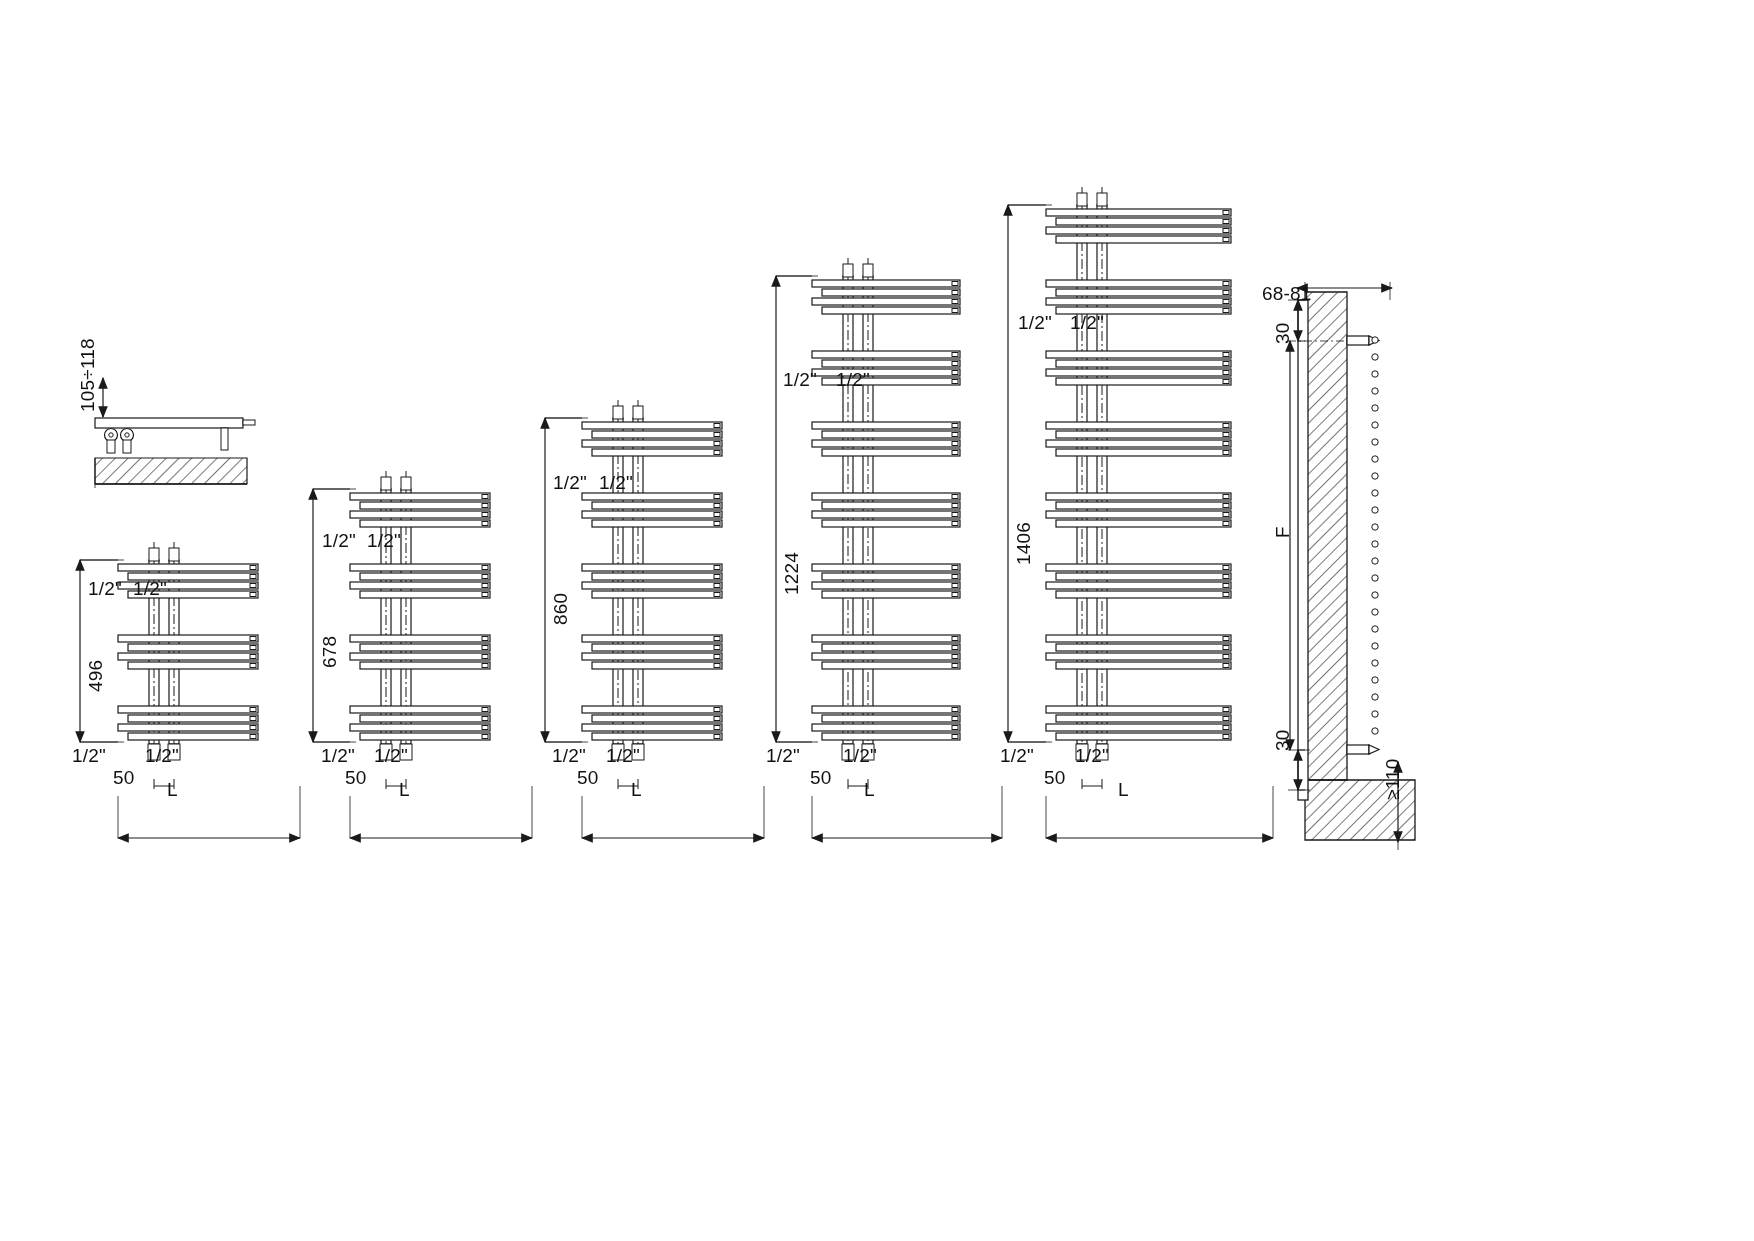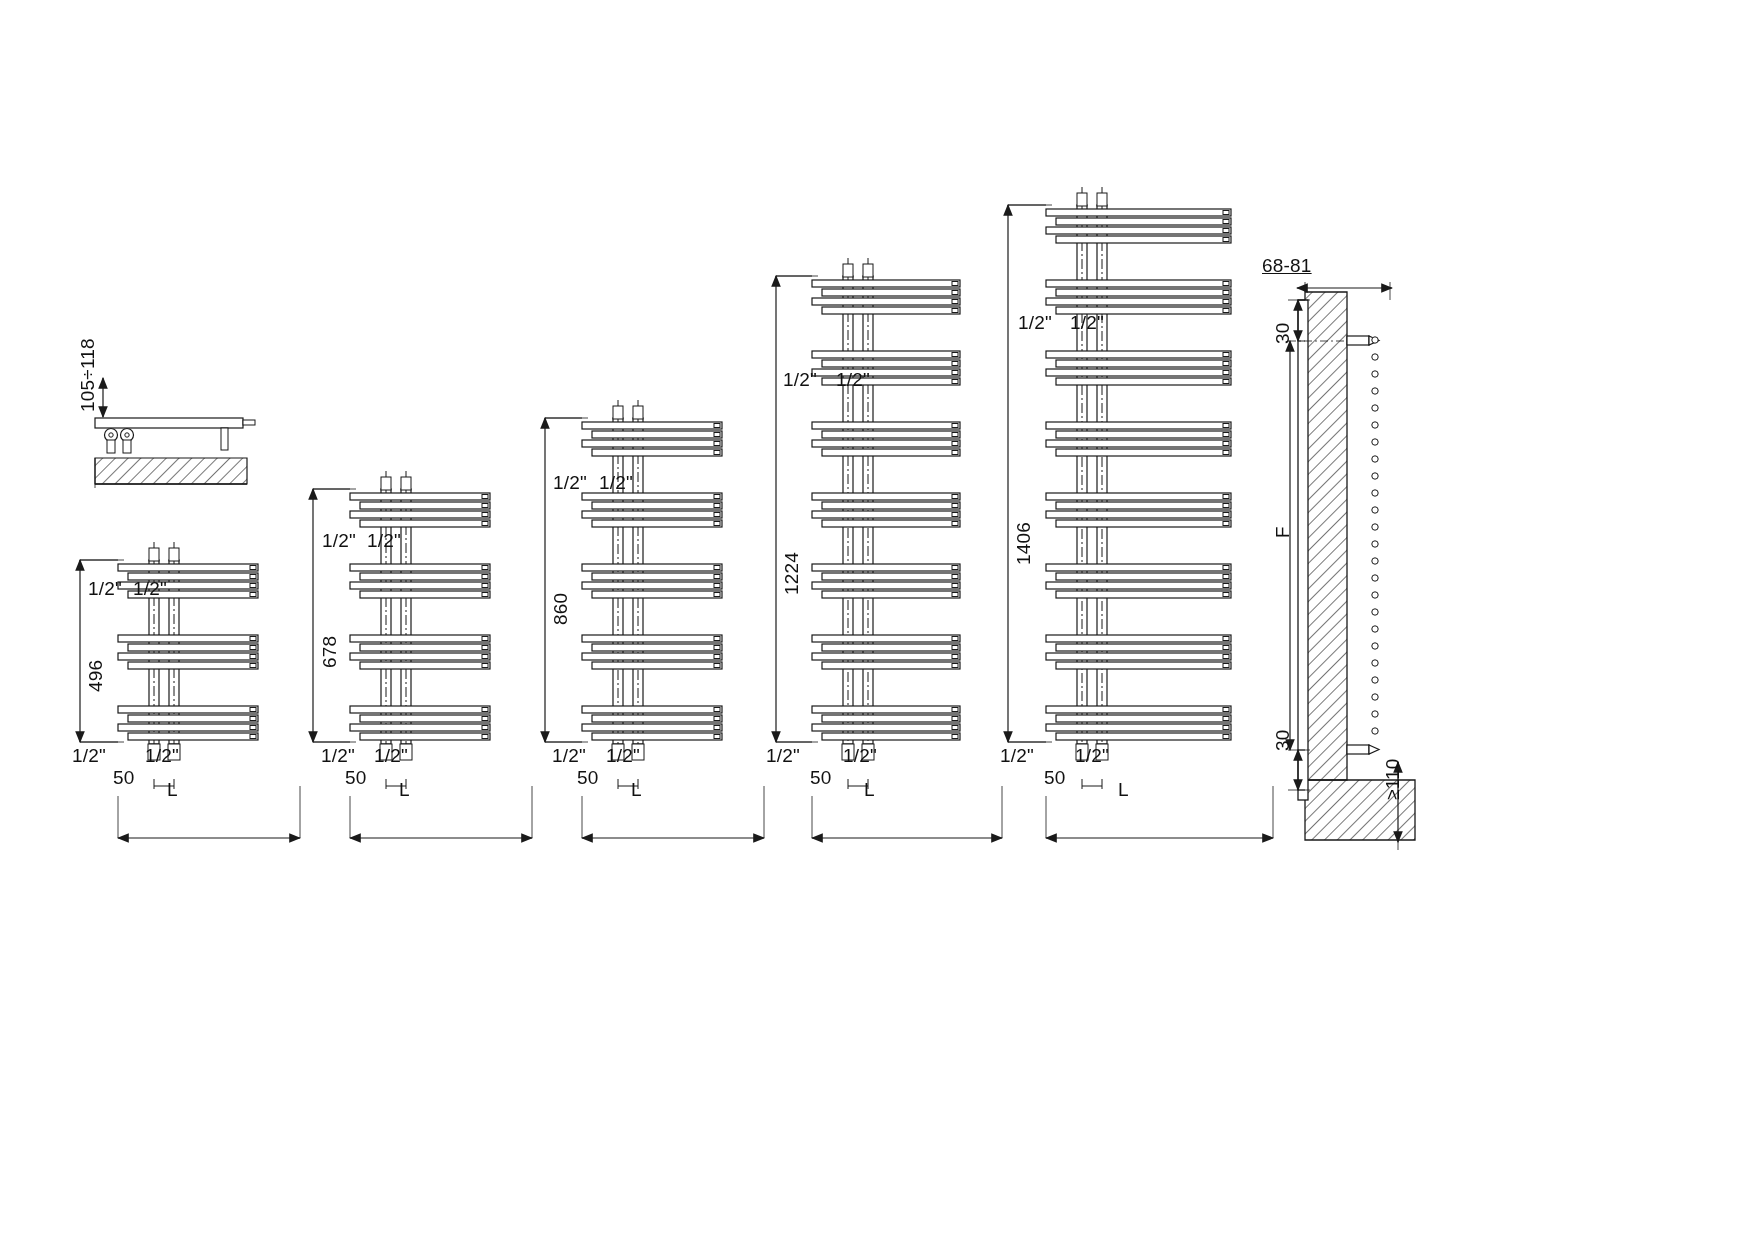--- a/index.html
+++ b/index.html
@@ -440,19 +440,19 @@
   <div class="lbl" style="left:864px;top:780px;">L</div>
 
   <div class="lbl" style="left:1018px;top:313px;">1/2"</div>
   <div class="lbl" style="left:1070px;top:313px;">1/2"</div>
   <div class="lbl v" style="left:1014px;top:565px;">1406</div>
   <div class="lbl" style="left:1000px;top:746px;">1/2"</div>
   <div class="lbl" style="left:1075px;top:746px;">1/2"</div>
   <div class="lbl" style="left:1044px;top:768px;">50</div>
   <div class="lbl" style="left:1118px;top:780px;">L</div>
 
-  <div class="lbl" style="left:1262px;top:256px;text-decoration:underline;">68-81</div>
+  <div class="lbl" style="left:1262px;top:284px;">68-81</div>
   <div class="lbl v" style="left:1273px;top:344px;">30</div>
   <div class="lbl v" style="left:1273px;top:538px;">F</div>
   <div class="lbl v" style="left:1273px;top:751px;">30</div>
   <div class="lbl v" style="left:1383px;top:800px;">≥110</div>
 
 </div>
 
 </body></html>

